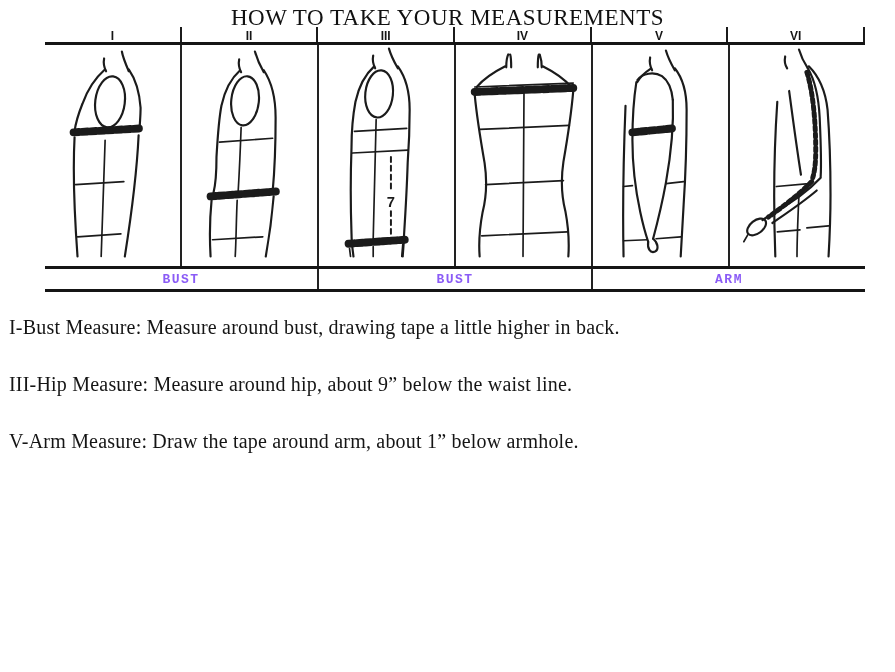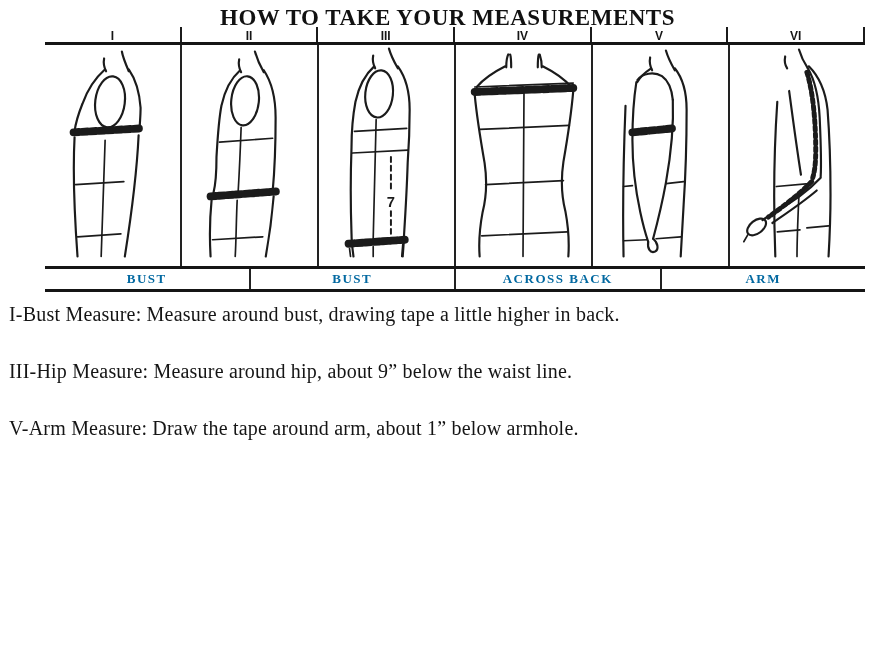--- a/index.html
+++ b/index.html
@@ -9,21 +9,21 @@
     color: #1a1a1a;
     font-family: "Liberation Serif", serif;
     position: relative;
     overflow: hidden;
   }
   .page-title {
     margin: 0;
     padding-top: 5px;
     text-align: center;
     font-size: 23px;
-    font-weight: bold;
+    font-weight: normal;
     letter-spacing: 0.5px;
     color: #111;
   }
   .diagram {
     position: absolute;
     top: 27px; left: 45px;
     width: 820px;
   }
   .numeral-row { display: flex; height: 15px; }
   .numeral-cell {
@@ -44,23 +44,23 @@
   .label-row {
     display: flex;
     border-top: 3px solid #151515;
     border-bottom: 3px solid #151515;
     height: 20px;
   }
   .label-cell {
     flex: 1;
     border-right: 2px solid #222;
     display: flex; align-items: center; justify-content: center;
-    font-family: Liberation Serif, serif;
+    font-family: Liberation Mono, monospace;
     font-weight: bold; font-size: 13px; letter-spacing: 1.5px;
-    color: #0369a1;
+    color: #8b5cf6;
     white-space: nowrap;
   }
   .label-cell:last-child { border-right: none; }
   .fig { display: block; width: 100%; height: 100%; }
   .fig path, .fig ellipse {
     stroke: #1b1b1b; fill: none;
     stroke-width: 2.2;
     stroke-linecap: round; stroke-linejoin: round;
   }
   .fig .thin  { stroke-width: 1.7; }
@@ -68,21 +68,21 @@
   .fig .dash  { stroke-width: 2; stroke-dasharray: 5 4; }
   .fig .dashband { stroke-width: 5; stroke-dasharray: 4 3; }
   .fig .annot {
     font-family: "Liberation Sans", sans-serif;
     font-weight: bold; font-size: 15px;
     fill: #1b1b1b; stroke: none;
     text-anchor: middle;
   }
   .instructions {
     position: absolute;
-    top: 304px; left: 9px; right: 12px;
+    top: 317px; left: 9px; right: 12px;
   }
   .instructions p {
     margin: 0 0 36px 0;
     font-size: 20px;
     line-height: 21px;
     letter-spacing: 0.2px;
     color: #151515;
   }
 </style>
 </head>
@@ -205,21 +205,20 @@
         <path class="thin" d="M47,142 L80,139"></path>
         <path class="thin" d="M48,188 L71,186 M78,184 L100,182"></path>
         <path class="thin" d="M70,150 C69,172 68,193 68,213"></path>
       </svg>
     </div>
   </div>
 
   <div class="label-row">
     <div class="label-cell">BUST</div>
     <div class="label-cell">BUST</div>
-    <div class="label-cell">ACROSS BACK</div>
     <div class="label-cell">ARM</div>
   </div>
 </div>
 
 <div class="instructions">
   <p>I-Bust Measure: Measure around bust, drawing tape a little higher in back.</p>
   <p>III-Hip Measure: Measure around hip, about 9” below the waist line.</p>
   <p>V-Arm Measure: Draw the tape around arm, about 1” below armhole.</p>
 </div>
 

